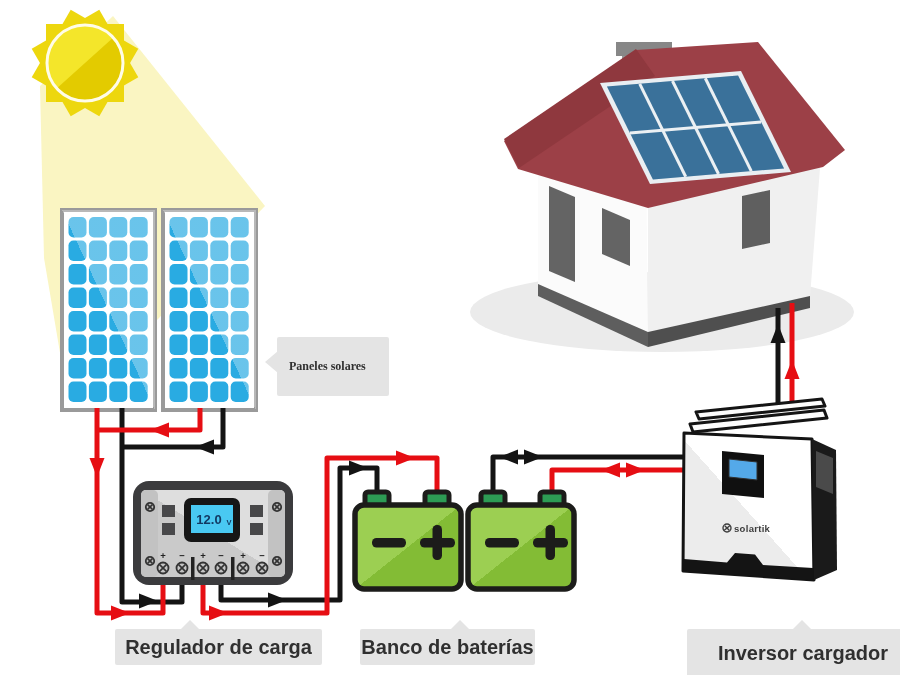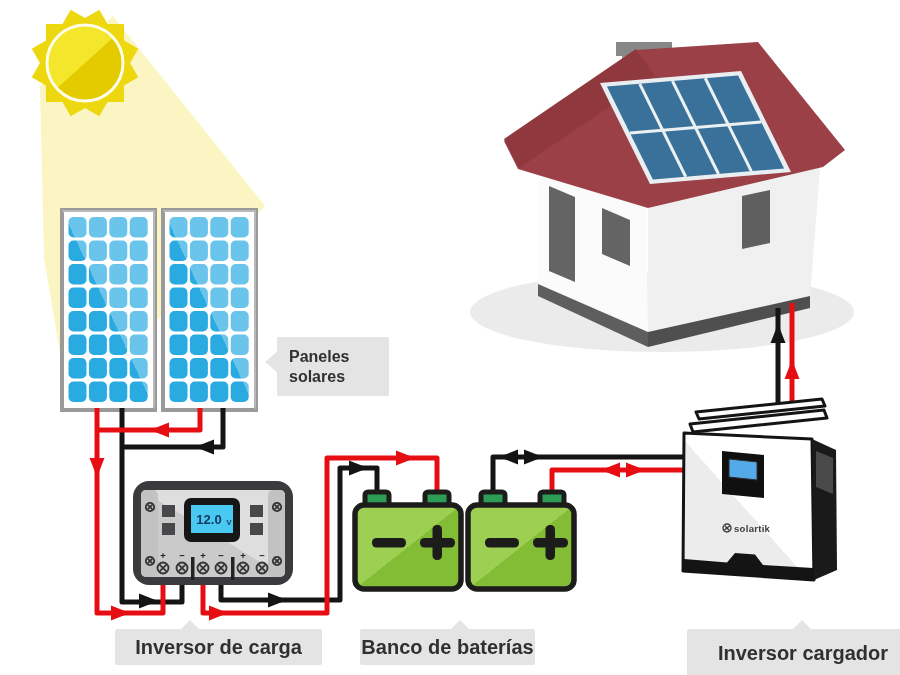--- a/index.html
+++ b/index.html
@@ -2,21 +2,21 @@
 <html><head>
 <meta charset="utf-8">
 <style>
   html,body{margin:0;padding:0;background:#fff;}
   #stage{position:relative;width:900px;height:675px;background:#ffffff;overflow:hidden;
          font-family:"Liberation Sans",sans-serif;}
   #scene{position:absolute;left:0;top:0;}
   .callout{position:absolute;background:#E4E4E4;color:#303030;font-weight:700;
            display:flex;align-items:center;justify-content:center;text-align:left;
            font-size:20px;line-height:1.25;border-radius:2px;}
-  .callout.small{font-size:16px;justify-content:flex-start;padding-left:12px;}
+  .callout.small{font-size:12px;justify-content:flex-start;padding-left:12px;font-family:Liberation Serif, serif;}
   text{font-family:"Liberation Sans",sans-serif;}
 </style>
 </head>
 <body>
 
 <div id="stage">
 <svg id="scene" width="900" height="675" viewBox="0 0 900 675">
   <defs>
     <linearGradient id="sheen" x1="0" y1="1" x2="1" y2="0">
       <stop offset="0.5" stop-color="rgba(255,255,255,0)"></stop>
@@ -275,16 +275,16 @@
         <polygon points="784.5,379 799.5,379 792,360" fill="#E60E13"></polygon>
       </g>
 
   <polygon fill="#E4E4E4" points="265,362 278,351 278,373"></polygon>
   <polygon fill="#E4E4E4" points="190,620 178,632 202,632"></polygon>
   <polygon fill="#E4E4E4" points="460,620 448,632 472,632"></polygon>
   <polygon fill="#E4E4E4" points="802,620 790,632 814,632"></polygon>
 </svg>
 
 <div class="callout small" style="left:277px;top:337px;width:100px;height:59px;">Paneles solares</div>
-<div class="callout" style="left:115px;top:629px;width:207px;height:36px;">Inversor de carga</div>
+<div class="callout" style="left:115px;top:629px;width:207px;height:36px;">Regulador de carga</div>
 <div class="callout" style="left:360px;top:629px;width:175px;height:36px;">Banco de baterías</div>
 <div class="callout" style="left:658px;top:629px;width:232px;height:48px;margin-left:29px;">Inversor cargador</div>
 </div>
 
 </body></html>

